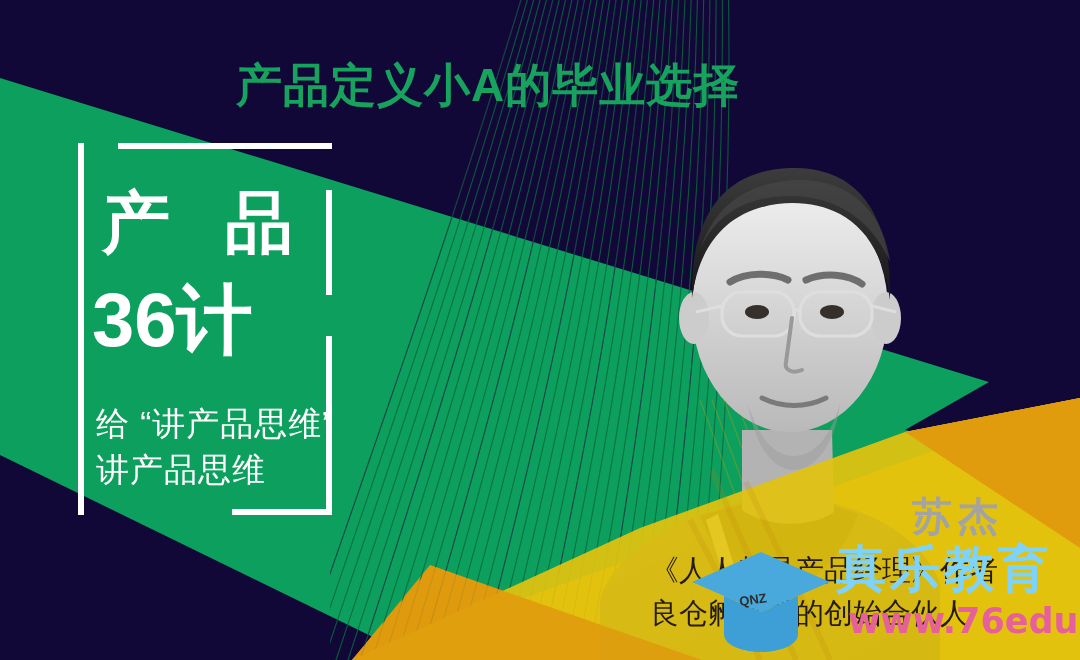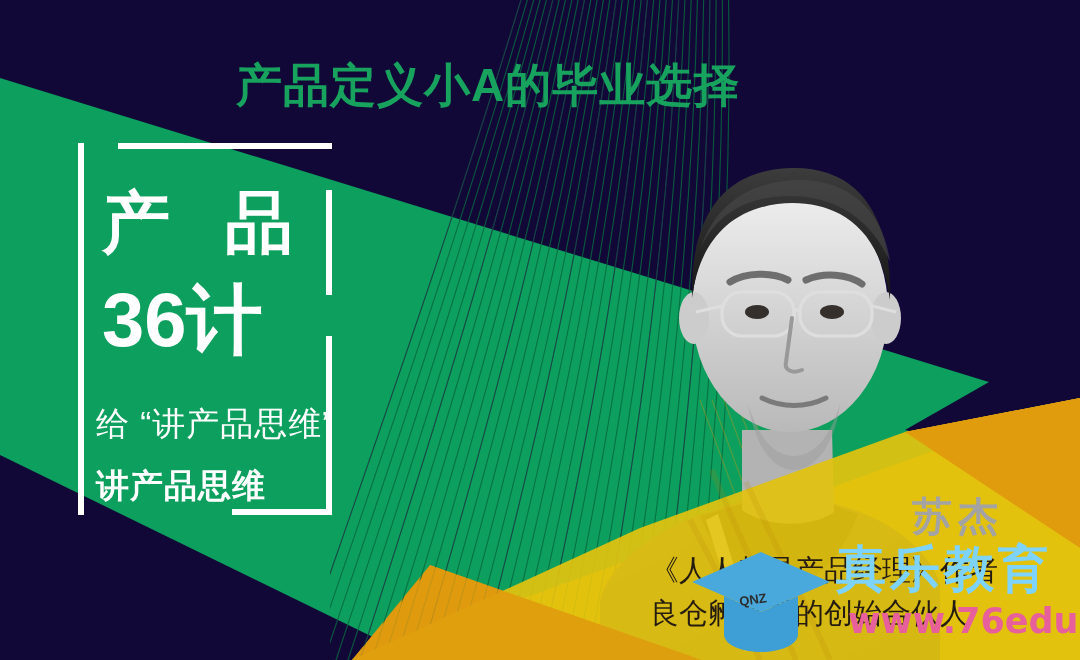--- a/index.html
+++ b/index.html
@@ -35,32 +35,32 @@
   #fr-right2  {left:326px;top:190px; width:6px;   height:105px;}
   #fr-topright{left:118px;top:143px; width:214px; height:6px;}
 
   
   #bigTitle1{
     position:absolute;left:102px;top:183px;z-index:31;
     font-size:68px;line-height:78px;font-weight:700;color:#ffffff;
     letter-spacing:18px;white-space:nowrap;
   }
   #bigTitle2{
-    position:absolute;left:102px;top:280px;z-index:31;
+    position:absolute;left:92px;top:280px;z-index:31;
     font-size:76px;line-height:80px;font-weight:700;color:#ffffff;
     letter-spacing:0px;white-space:nowrap;
   }
   #subA{
     position:absolute;left:96px;top:402px;z-index:31;
     font-size:33px;line-height:44px;font-weight:400;color:#ffffff;
     white-space:nowrap;letter-spacing:1px;
   }
   #subB{
-    position:absolute;left:96px;top:464px;z-index:31;
-    font-size:33px;line-height:44px;font-weight:700;color:#ffffff;
+    position:absolute;left:96px;top:448px;z-index:31;
+    font-size:33px;line-height:44px;font-weight:400;color:#ffffff;
     white-space:nowrap;letter-spacing:1px;text-align:center;
   }
 
   
   #spkName{
     position:absolute;left:912px;top:494px;z-index:40;
     font-size:40px;line-height:44px;font-weight:700;color:#a3a3a3;
     letter-spacing:6px;white-space:nowrap;
   }
   #spkL1{

